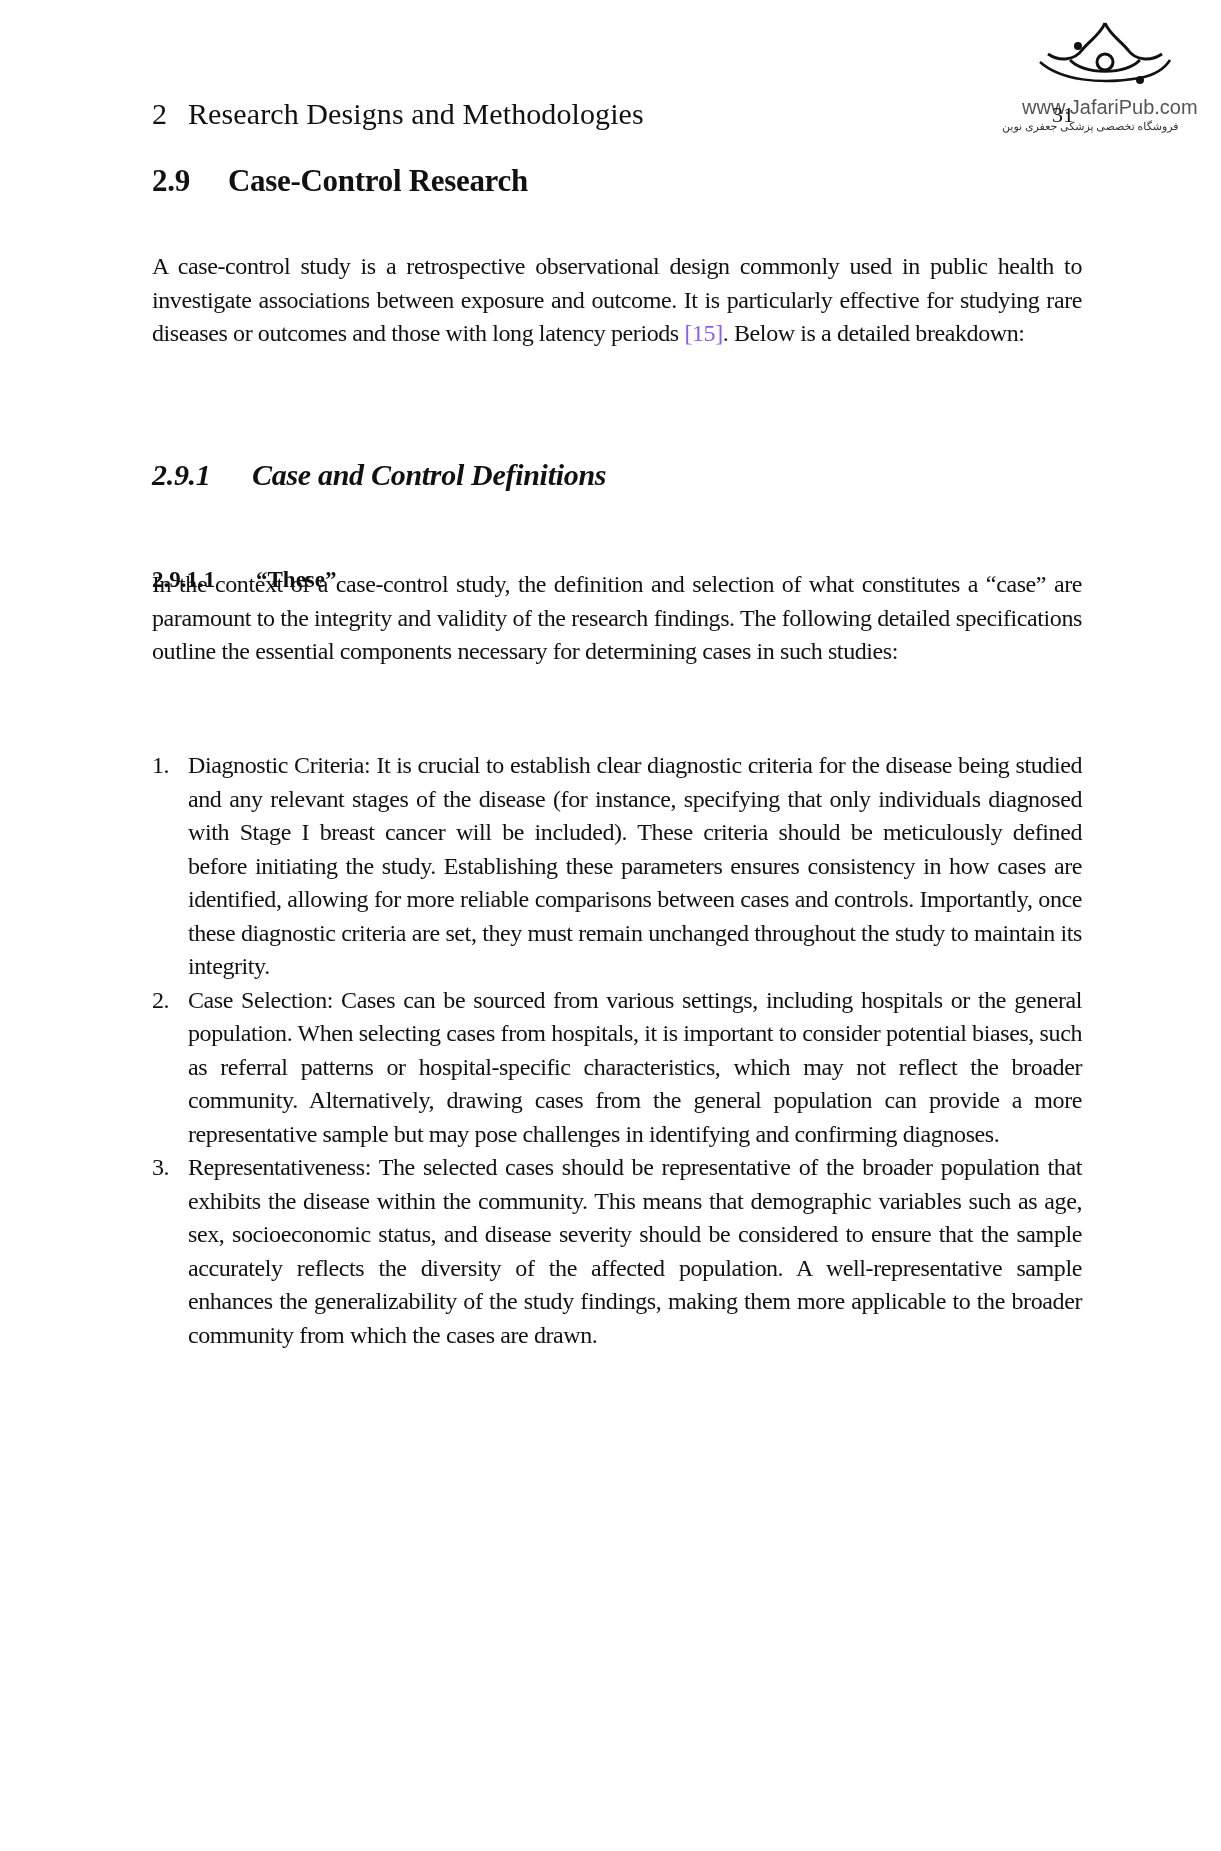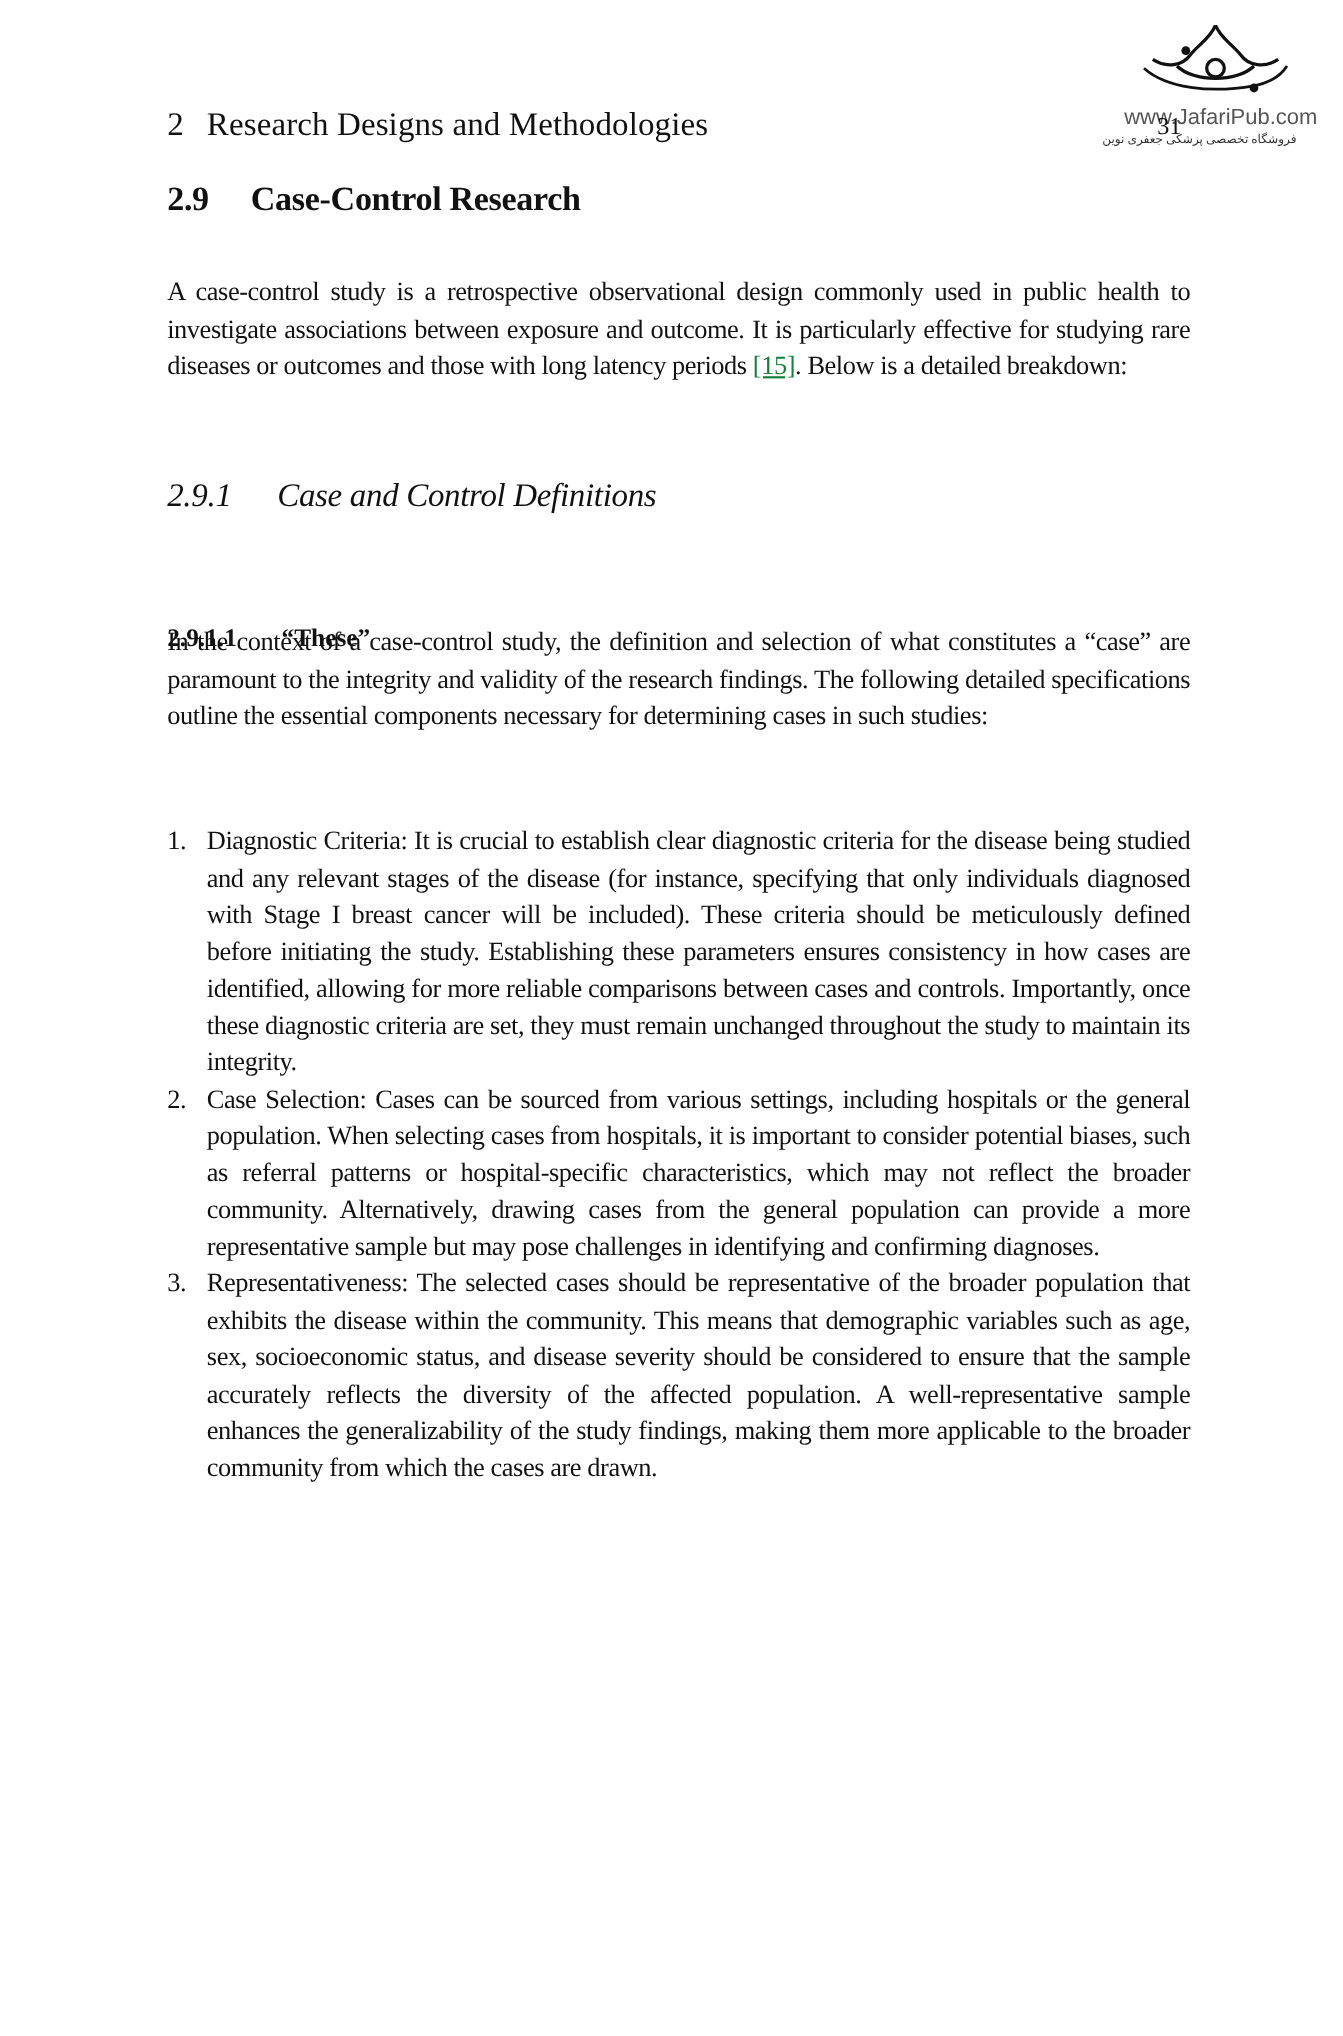--- a/index.html
+++ b/index.html
@@ -30,24 +30,24 @@
     h2.section {
       position: absolute; left: 152px; top: 163px; margin: 0;
       font-size: 31px; font-weight: bold; letter-spacing: -0.3px;
     }
     h2.section .num { display: inline-block; width: 76px; }
     .para {
       position: absolute; left: 152px; width: 930px; margin: 0;
       font-size: 24px; line-height: 33.5px; text-align: justify;
       letter-spacing: -0.4px;
     }
-    .cite { color: #15803d; text-decoration: underline; }
+    .cite { color: #8b5cf6; }
     h3.subsection {
-      position: absolute; left: 152px; top: 434px; margin: 0;
-      font-size: 30px; font-weight: normal; font-style: italic; letter-spacing: -0.3px;
+      position: absolute; left: 152px; top: 458px; margin: 0;
+      font-size: 30px; font-weight: bold; font-style: italic; letter-spacing: -0.3px;
     }
     h3.subsection .num { display: inline-block; width: 100px; }
     h4.subsub {
       position: absolute; left: 152px; top: 533px; margin: 0;
       font-size: 23px; font-weight: bold;
     }
     h4.subsub .num { display: inline-block; width: 104px; margin-top: 34px; }
     ol.crit {
       position: absolute; left: 152px; top: 749px; width: 930px; margin: 0; padding: 0;
       list-style: none; font-size: 24px; line-height: 33.5px; letter-spacing: -0.4px;

